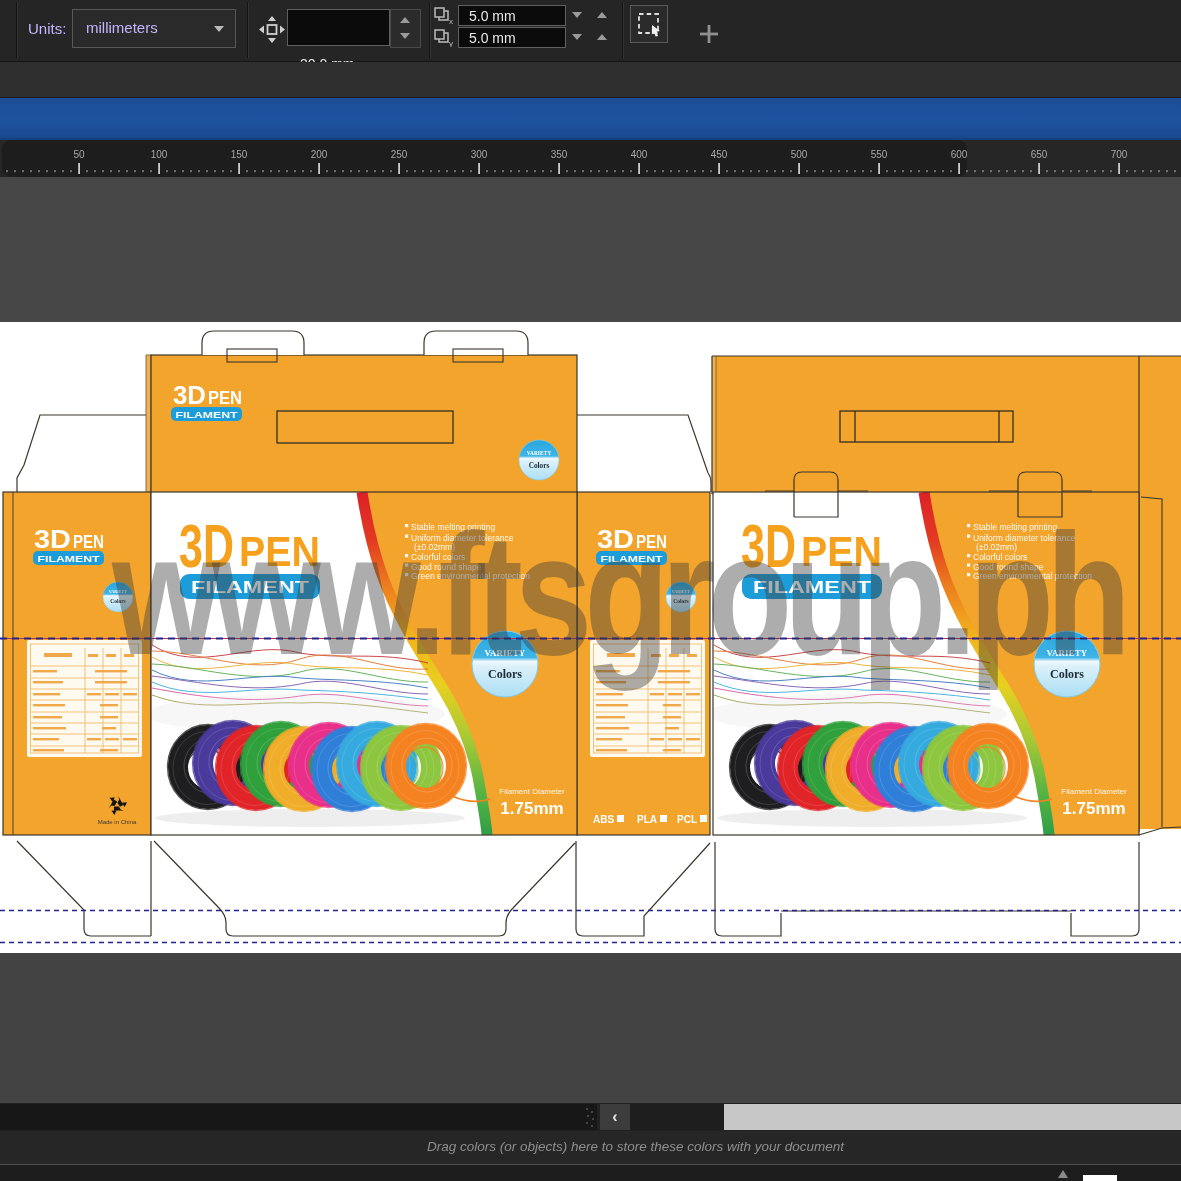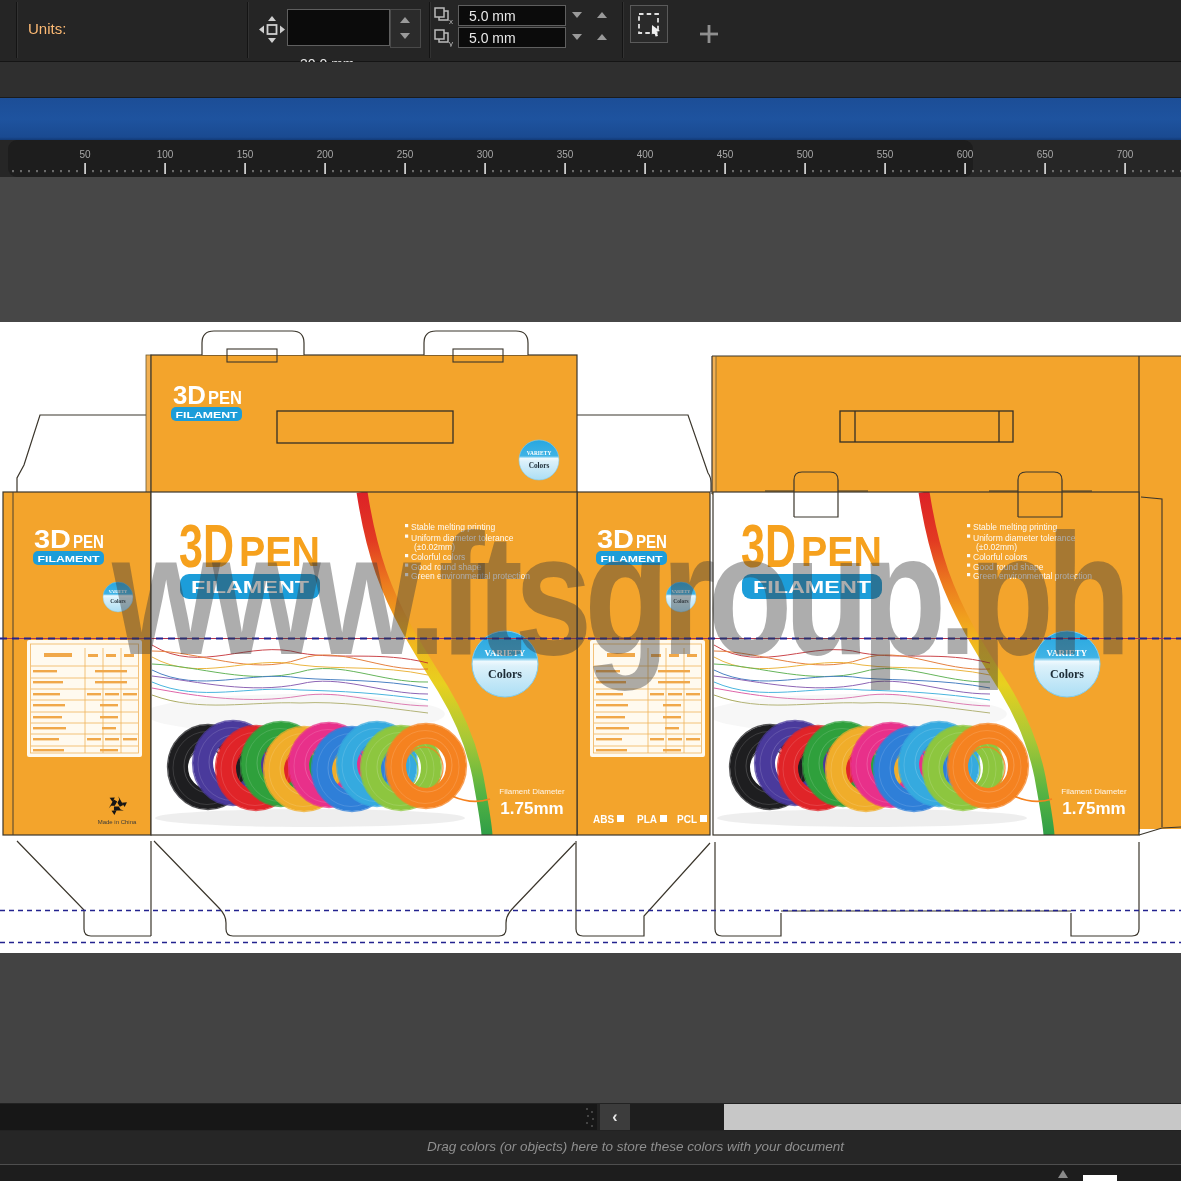--- a/index.html
+++ b/index.html
@@ -1,41 +1,47 @@
 <!DOCTYPE html>
 <html><head>
 <meta charset="utf-8">
 <style>
   html,body{margin:0;padding:0;width:1181px;height:1181px;overflow:hidden;background:#262626;
     font-family:"Liberation Sans",sans-serif;}
   .abs{position:absolute;}
   #toolbar{position:absolute;left:0;top:0;width:1181px;height:61px;background:#252525;border-bottom:1px solid #151515;}
   #bar2{position:absolute;left:0;top:62px;width:1181px;height:35px;background:#2f2f2f;border-bottom:1px solid #1b1b1b;}
   #bluebar{position:absolute;left:0;top:98px;width:1181px;height:42px;background:linear-gradient(#1c4e97,#1e539f 50%,#1a4a91 93%,#123a78);}
-  #ruler{position:absolute;left:8px;top:140px;width:965px;height:37px;background:#1d1d1d;border-radius:9px;}
+  #ruler{position:absolute;left:2px;top:140px;width:965px;height:37px;background:#1d1d1d;border-radius:9px;}
   #pastetop{position:absolute;left:0;top:177px;width:1181px;height:145px;background:#474747;}
   #page{position:absolute;left:0;top:322px;width:1181px;height:743px;background:#ffffff;overflow:hidden;}
   #pastebot{position:absolute;left:0;top:953px;width:1181px;height:150px;background:#434343;}
   #scrollrow{position:absolute;left:0;top:1103px;width:1181px;height:28px;background:#222;}
   #statusbar{position:absolute;left:0;top:1131px;width:1172px;height:33px;background:#262626;}
   #bottombar{position:absolute;left:0;top:1164px;width:1181px;height:17px;background:#1d1d1d;border-top:1px solid #4e4e4e;}
-  .tlabel{color:#fdba74;font-size:15px;}
+  .tlabel{color:#c4b5fd;font-size:15px;}
   .tfield{position:absolute;background:#0b0b0b;border:1px solid #5f5f5f;color:#e8e8e8;font-size:14px;}
   .sep{position:absolute;top:2px;width:1px;height:56px;background:#141414;border-right:1px solid #323232;}
   #wm{position:absolute;left:112px;top:186px;color:rgba(60,60,60,0.42);
       font-family:"Liberation Sans",sans-serif;font-weight:bold;font-size:172px;letter-spacing:-10px;line-height:1;
       transform:scaleX(0.81);transform-origin:left top;white-space:nowrap;}
   #statustext{position:absolute;left:90px;top:8px;width:1091px;text-align:center;
       color:#8f8f8f;font-size:13.5px;font-style:italic;}
 </style>
 </head>
 <body>
 <div id="toolbar">
   <div class="sep" style="left:16px;"></div>
   <div class="abs tlabel" style="left:28px;top:20px;">Units:</div>
+  <div class="abs" style="left:72px;top:9px;width:162px;height:37px;background:#2a2a2a;border:1px solid #575757;">
+     <div class="abs tlabel" style="left:13px;top:9px;">millimeters</div>
+     <svg class="abs" style="right:10px;top:15px;" width="12" height="8">
+        <path d="M1,1 L11,1 L6,7 Z" fill="#b9b9b9"></path>
+      </svg>
+  </div>
   <div class="sep" style="left:247px;"></div>
   <svg class="abs" style="left:259px;top:16px;" width="26" height="27" viewBox="0 0 26 27">
     <g fill="#cfcfcf">
         <path d="M13 0 L17 5 L9 5 Z"></path>
         <path d="M13 27 L17 22 L9 22 Z"></path>
         <path d="M0 13.5 L5 9.5 L5 17.5 Z"></path>
         <path d="M26 13.5 L21 9.5 L21 17.5 Z"></path>
       </g>
     <rect x="8.5" y="9" width="9" height="9" fill="none" stroke="#cfcfcf" stroke-width="1.8"></rect>
   </svg>

